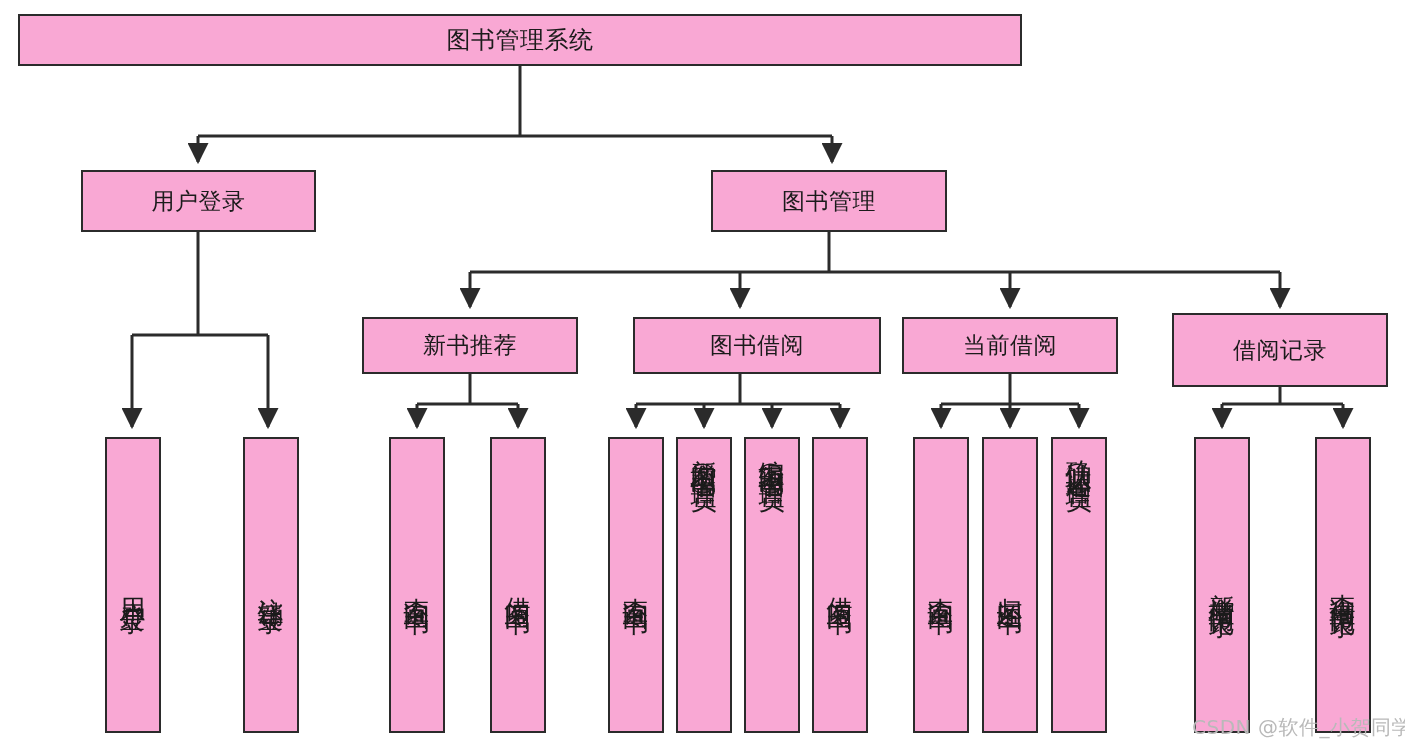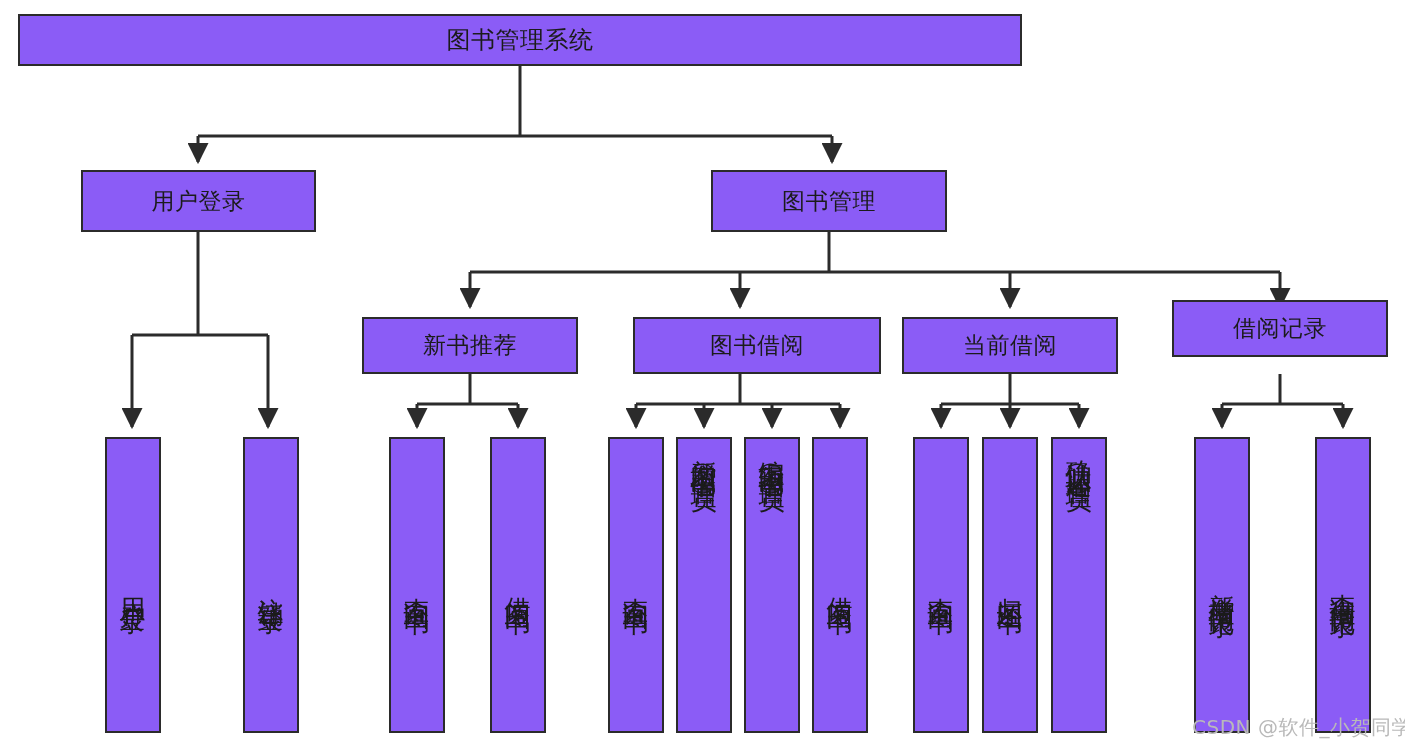--- a/index.html
+++ b/index.html
@@ -23,21 +23,21 @@
     left: 0;
     top: 0;
     width: 1405px;
     height: 747px;
     pointer-events: none;
   }
   .node {
     position: absolute;
     box-sizing: border-box;
     border: 2px solid #2b2b2b;
-    background: #8b5cf6;
+    background: #f9a8d4;
     display: flex;
     align-items: center;
     justify-content: center;
     color: #1b1b1b;
     z-index: 2;
   }
   .node .txt {
     display: block;
     text-align: center;
     line-height: 1.0;
@@ -152,21 +152,21 @@
   </div>
 
   <div class="node h" style="left:633px; top:317px; width:248px; height:57px;">
     <span class="txt">图书借阅</span>
   </div>
 
   <div class="node h" style="left:902px; top:317px; width:216px; height:57px;">
     <span class="txt">当前借阅</span>
   </div>
 
-  <div class="node h" style="left:1172px; top:300px; width:216px; height:57px;">
+  <div class="node h" style="left:1172px; top:313px; width:216px; height:74px;">
     <span class="txt">借阅记录</span>
   </div>
 
   <div class="node v mid" style="left:105px; top:437px; width:56px; height:296px;">
     <span class="txt">用户登录</span>
   </div>
 
   <div class="node v mid" style="left:243px; top:437px; width:56px; height:296px;">
     <span class="txt">注销登录</span>
   </div>

